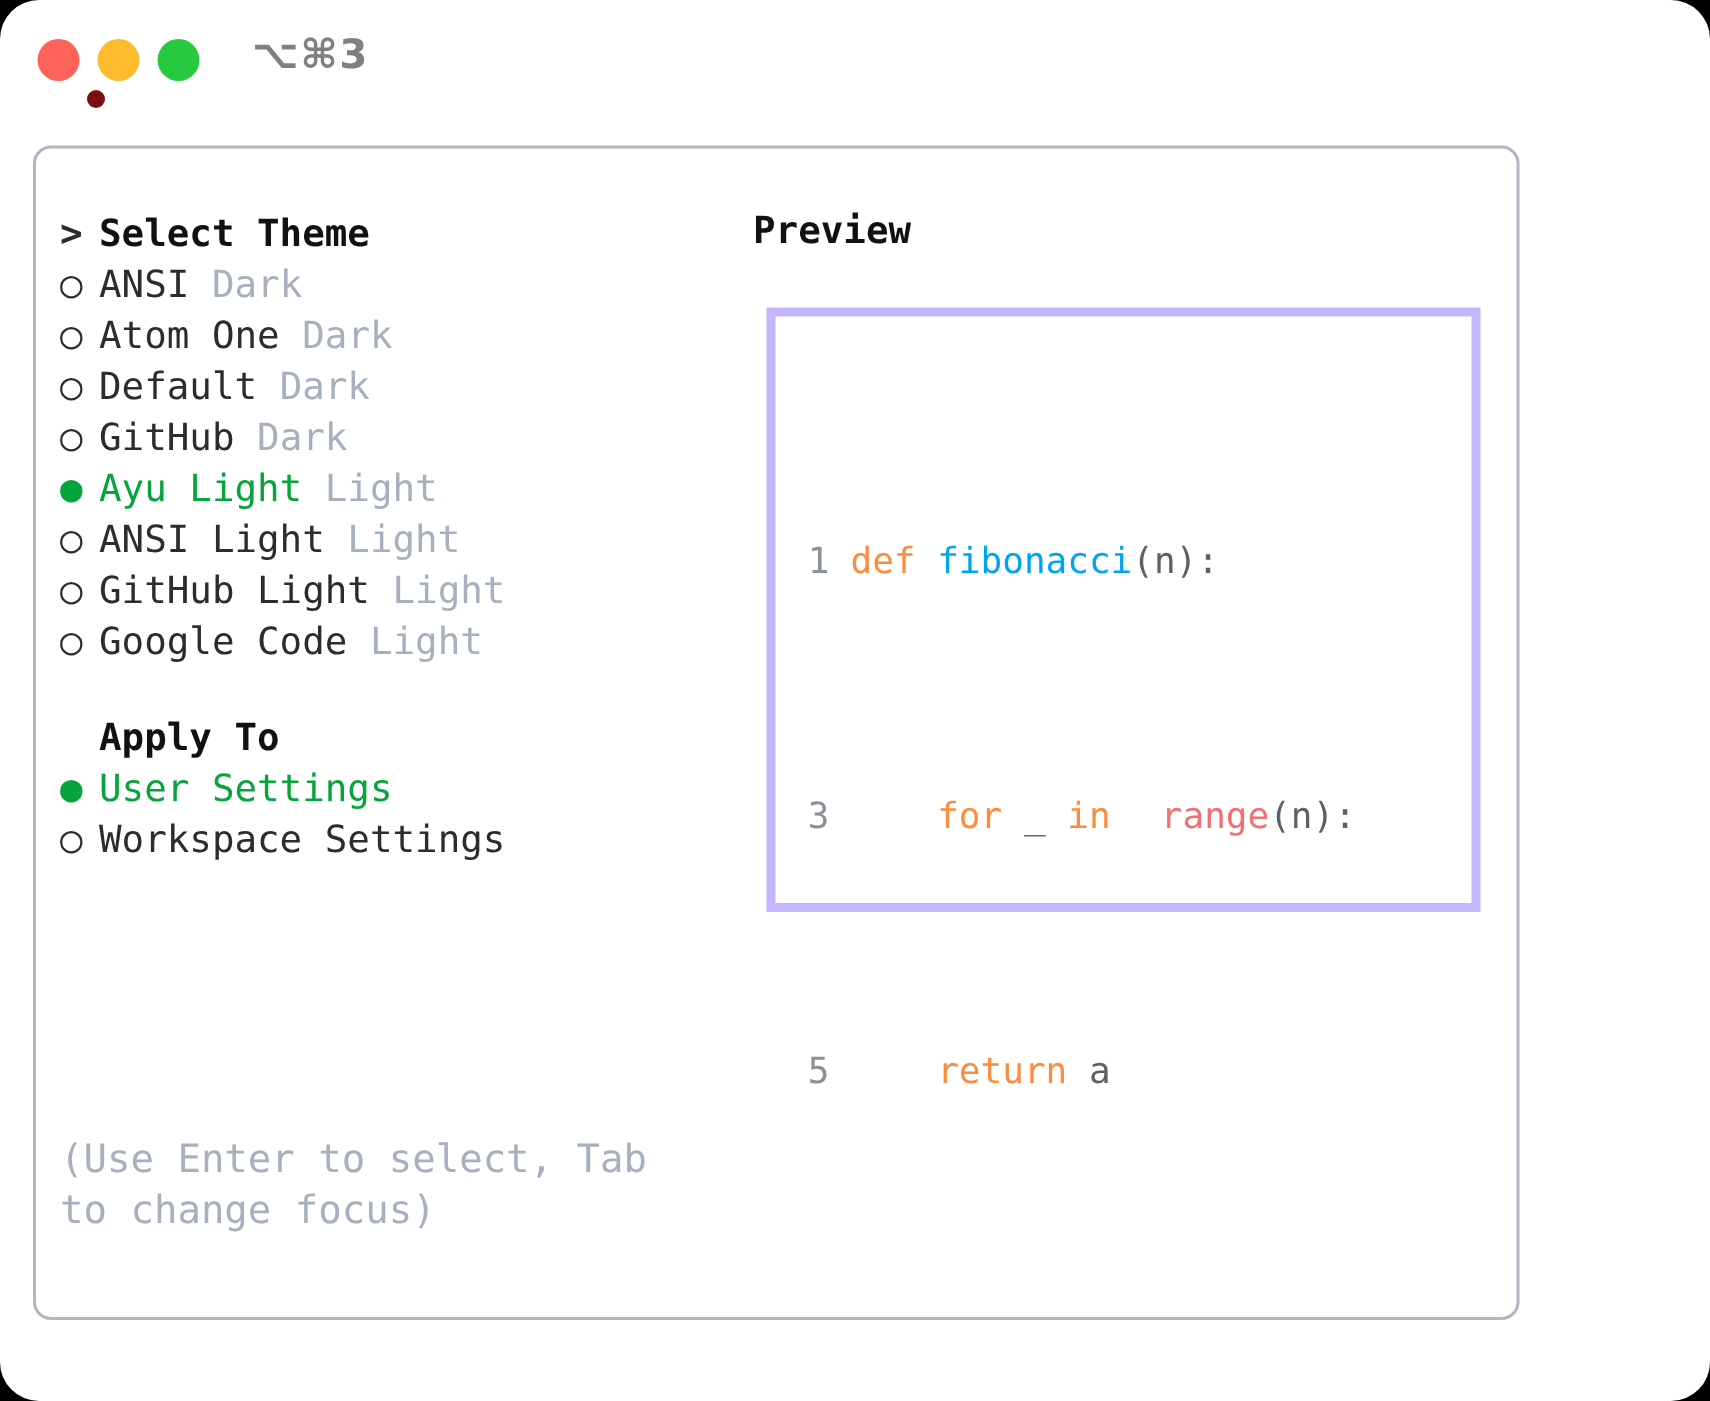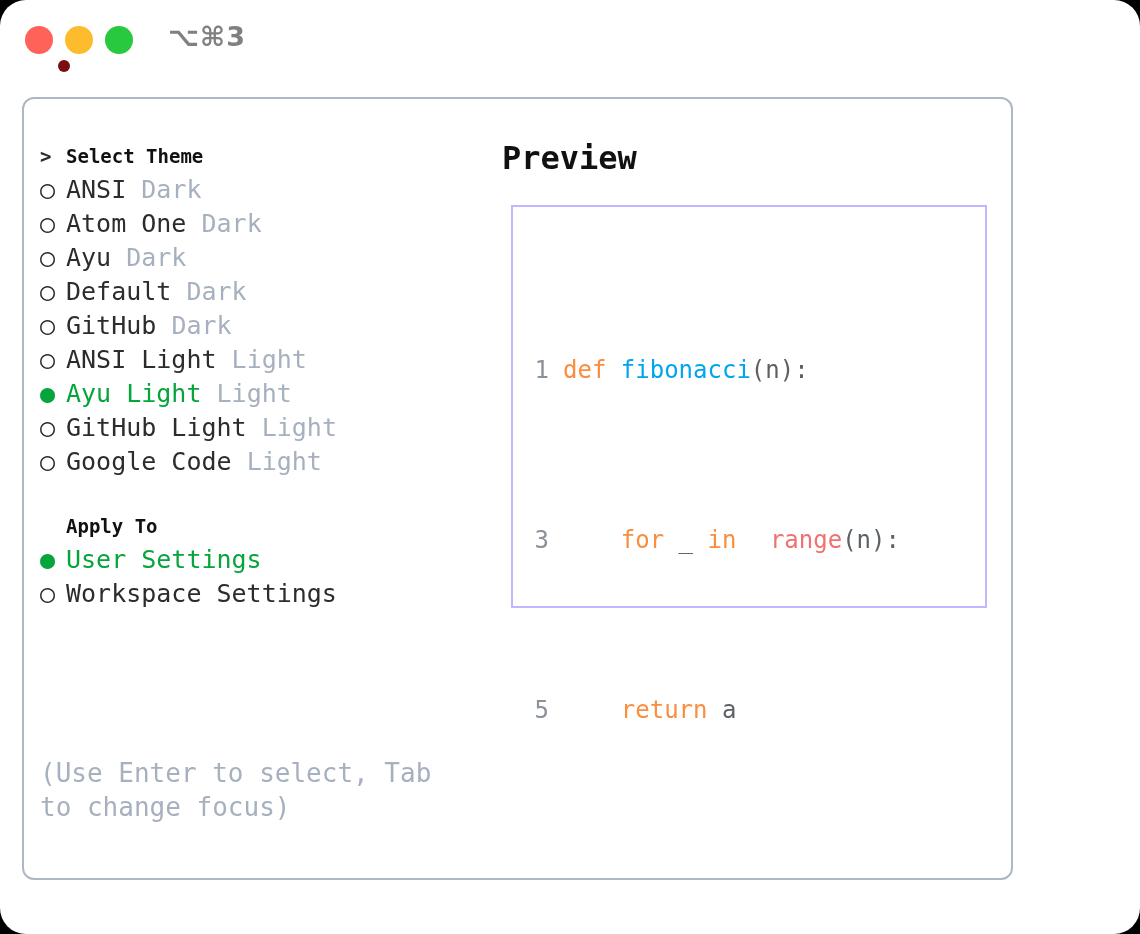--- a/index.html
+++ b/index.html
@@ -90,21 +90,21 @@
     height: 34px;
     line-height: 34px;
     font-size: 25px;
     white-space: nowrap;
     color: #2C2C2C;
   }
 
   .heading {
     font-weight: bold;
     color: #111111;
-    font-size: 19px;
+    font-size: 25px;
   }
 
   .bullet {
     display: inline-block;
     width: 26px;
     color: #2C2C2C;
   }
   .bullet.sel { color: #06A53B; }
   .bullet.blank { color: transparent; }
 
@@ -127,32 +127,32 @@
     font-size: 26px;
     line-height: 34px;
     color: #A6B0BF;
   }
 
   
   #preview-title {
     position: absolute;
     left: 478px;
     top: 40px;
-    font-size: 32px;
+    font-size: 25px;
     font-weight: bold;
     color: #111111;
   }
 
   #preview-box {
     position: absolute;
     left: 487px;
     top: 106px;
     width: 476px;
     height: 403px;
-    border: 2px solid #c4b5fd;
+    border: 6px solid #c4b5fd;
     box-sizing: border-box;
     background: #ffffff;
   }
 
   #code {
     position: absolute;
     left: 14px;
     top: 44px;
     font-size: 24px;
     line-height: 34px;
@@ -196,39 +196,36 @@
       </div>
 
       <div class="row">
         <span class="bullet">○</span><span>ANSI</span><span> </span><span class="variant">Dark</span>
       </div>
 
       <div class="row">
         <span class="bullet">○</span><span>Atom One</span><span> </span><span class="variant">Dark</span>
       </div>
 
-      <div class="row">
-        <span class="bullet">○</span><span>Ayu</span><span> </span><span class="variant">Dark</span>
-      </div>
 
       <div class="row">
         <span class="bullet">○</span><span>Default</span><span> </span><span class="variant">Dark</span>
       </div>
 
 
       <div class="row">
         <span class="bullet">○</span><span>GitHub</span><span> </span><span class="variant">Dark</span>
       </div>
 
       <div class="row">
+        <span class="bullet sel">●</span><span class="label-sel">Ayu Light</span><span> </span><span class="variant">Light</span>
+      </div>
+
+      <div class="row">
         <span class="bullet">○</span><span>ANSI Light</span><span> </span><span class="variant">Light</span>
-      </div>
-
-      <div class="row">
-        <span class="bullet sel">●</span><span class="label-sel">Ayu Light</span><span> </span><span class="variant">Light</span>
       </div>
 
 
       <div class="row">
         <span class="bullet">○</span><span>GitHub Light</span><span> </span><span class="variant">Light</span>
       </div>
 
       <div class="row">
         <span class="bullet">○</span><span>Google Code</span><span> </span><span class="variant">Light</span>
       </div>

